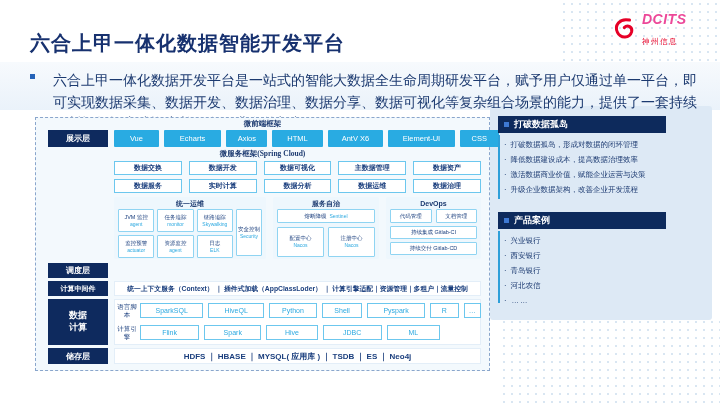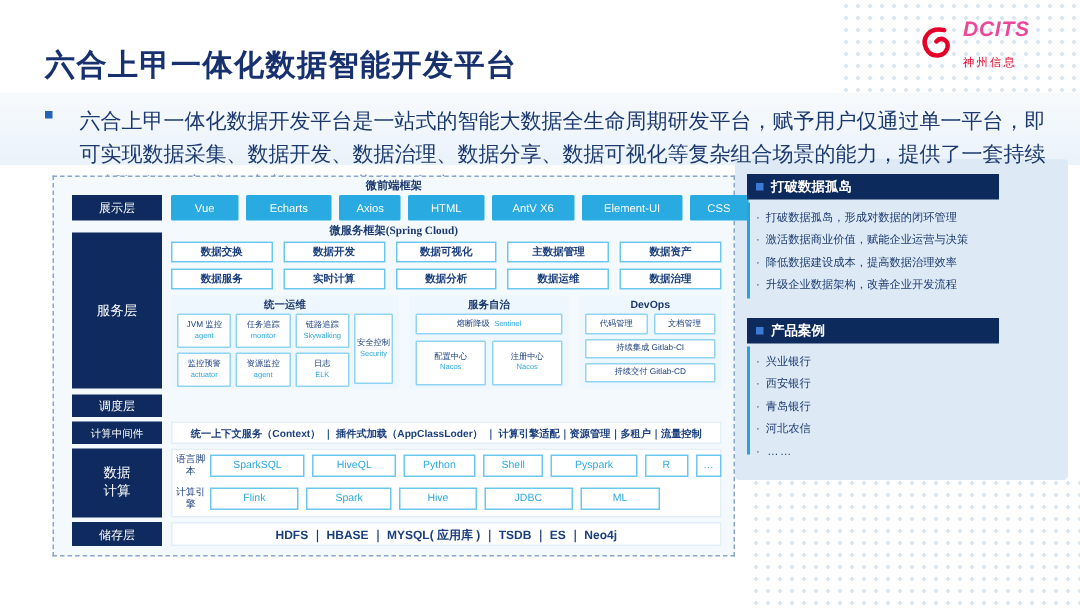--- a/index.html
+++ b/index.html
@@ -18,21 +18,21 @@
   .logo-sub{color:#e60027;font-size:7.5px;letter-spacing:1.5px;margin-top:12px;}
   
   .title{position:absolute;left:30px;top:30px;font-size:20px;font-weight:bold;color:#17316f;letter-spacing:1px;}
   .intro{position:absolute;left:30px;top:70px;width:668px;display:flex;gap:18px;
          font-size:14px;color:#1c3a70;line-height:1.55;}
   .sqbullet{flex:0 0 auto;width:5px;height:5px;background:#2563b8;margin-top:4px;}
   
   .diagram{position:absolute;left:35px;top:117px;width:455px;height:254px;box-sizing:border-box;
            border:1px dashed #8aa6cc;background:#f3f9fd;}
   .lyr{position:absolute;left:12px;width:60px;background:#0e2a5e;color:#fff;
-       display:flex;align-items:center;justify-content:center;text-align:center;font-size:8px;}
+       display:flex;align-items:center;justify-content:center;text-align:center;font-size:8px;font-weight:bold;}
   .ctr-label{position:absolute;left:0;width:100%;text-align:center;color:#1c3a70;font-size:7.5px;font-weight:bold;}
   .disp-row{position:absolute;left:78px;top:12px;width:385px;height:17px;display:flex;gap:5px;}
   .disp-btn{background:#29abe2;color:#fff;font-size:7.5px;display:flex;align-items:center;justify-content:center;border-radius:1px;}
   .mod-row{position:absolute;left:78px;width:367px;height:14px;display:flex;gap:7px;}
   .mod-box{flex:1;background:#fff;border:1px solid #6cc7ee;color:#1b3f7e;font-size:7px;font-weight:bold;
            display:flex;align-items:center;justify-content:center;}
   .groups{position:absolute;left:78px;top:79px;width:367px;height:62px;display:flex;gap:7px;}
   .grp{background:#eef7fd;border-radius:2px;padding:1px 4px;box-sizing:border-box;}
   .grp-title{text-align:center;color:#1c3a70;font-size:7px;font-weight:bold;line-height:11px;}
   .tinybox{background:#fff;border:1px solid #8fd4f2;display:flex;flex-direction:column;
@@ -89,21 +89,20 @@
       <div class="disp-btn" style="flex:64">Echarts</div>
       <div class="disp-btn" style="flex:46">Axios</div>
       <div class="disp-btn" style="flex:56">HTML</div>
       <div class="disp-btn" style="flex:62">AntV X6</div>
       <div class="disp-btn" style="flex:74">Element-UI</div>
       <div class="disp-btn" style="flex:44">CSS</div>
     </div>
 
     <div class="ctr-label" style="top:31px;font-family:Liberation Serif, serif;">微服务框架(Spring Cloud)</div>
 
-    <div class="lyr" style="top:37px;height:104px;font-size:9px;">服务层</div>
 
     <div class="mod-row" style="top:43px;">
       <div class="mod-box">数据交换</div>
       <div class="mod-box">数据开发</div>
       <div class="mod-box">数据可视化</div>
       <div class="mod-box">主数据管理</div>
       <div class="mod-box">数据资产</div>
     </div>
     <div class="mod-row" style="top:61px;">
       <div class="mod-box">数据服务</div>
@@ -220,22 +219,22 @@
     <div class="whitebar" style="top:230px;height:16px;font-size:8px;">HDFS ｜ HBASE ｜ MYSQL( 应用库 ) ｜ TSDB ｜ ES ｜ Neo4j</div>
   </div>
 
   <div class="phead" style="top:116px;">
     <span class="sq"></span>
     <span>打破数据孤岛</span>
   </div>
   <div class="vline" style="top:135px;height:64px;"></div>
   <div class="plist" style="top:137px;">
     <div>打破数据孤岛，形成对数据的闭环管理</div>
+    <div>降低数据建设成本，提高数据治理效率</div>
     <div>激活数据商业价值，赋能企业运营与决策</div>
-    <div>降低数据建设成本，提高数据治理效率</div>
     <div>升级企业数据架构，改善企业开发流程</div>
   </div>
 
   <div class="phead" style="top:212px;">
     <span class="sq"></span>
     <span>产品案例</span>
   </div>
   <div class="vline" style="top:231px;height:72px;"></div>
   <div class="plist" style="top:233px;">
     <div>兴业银行</div>

